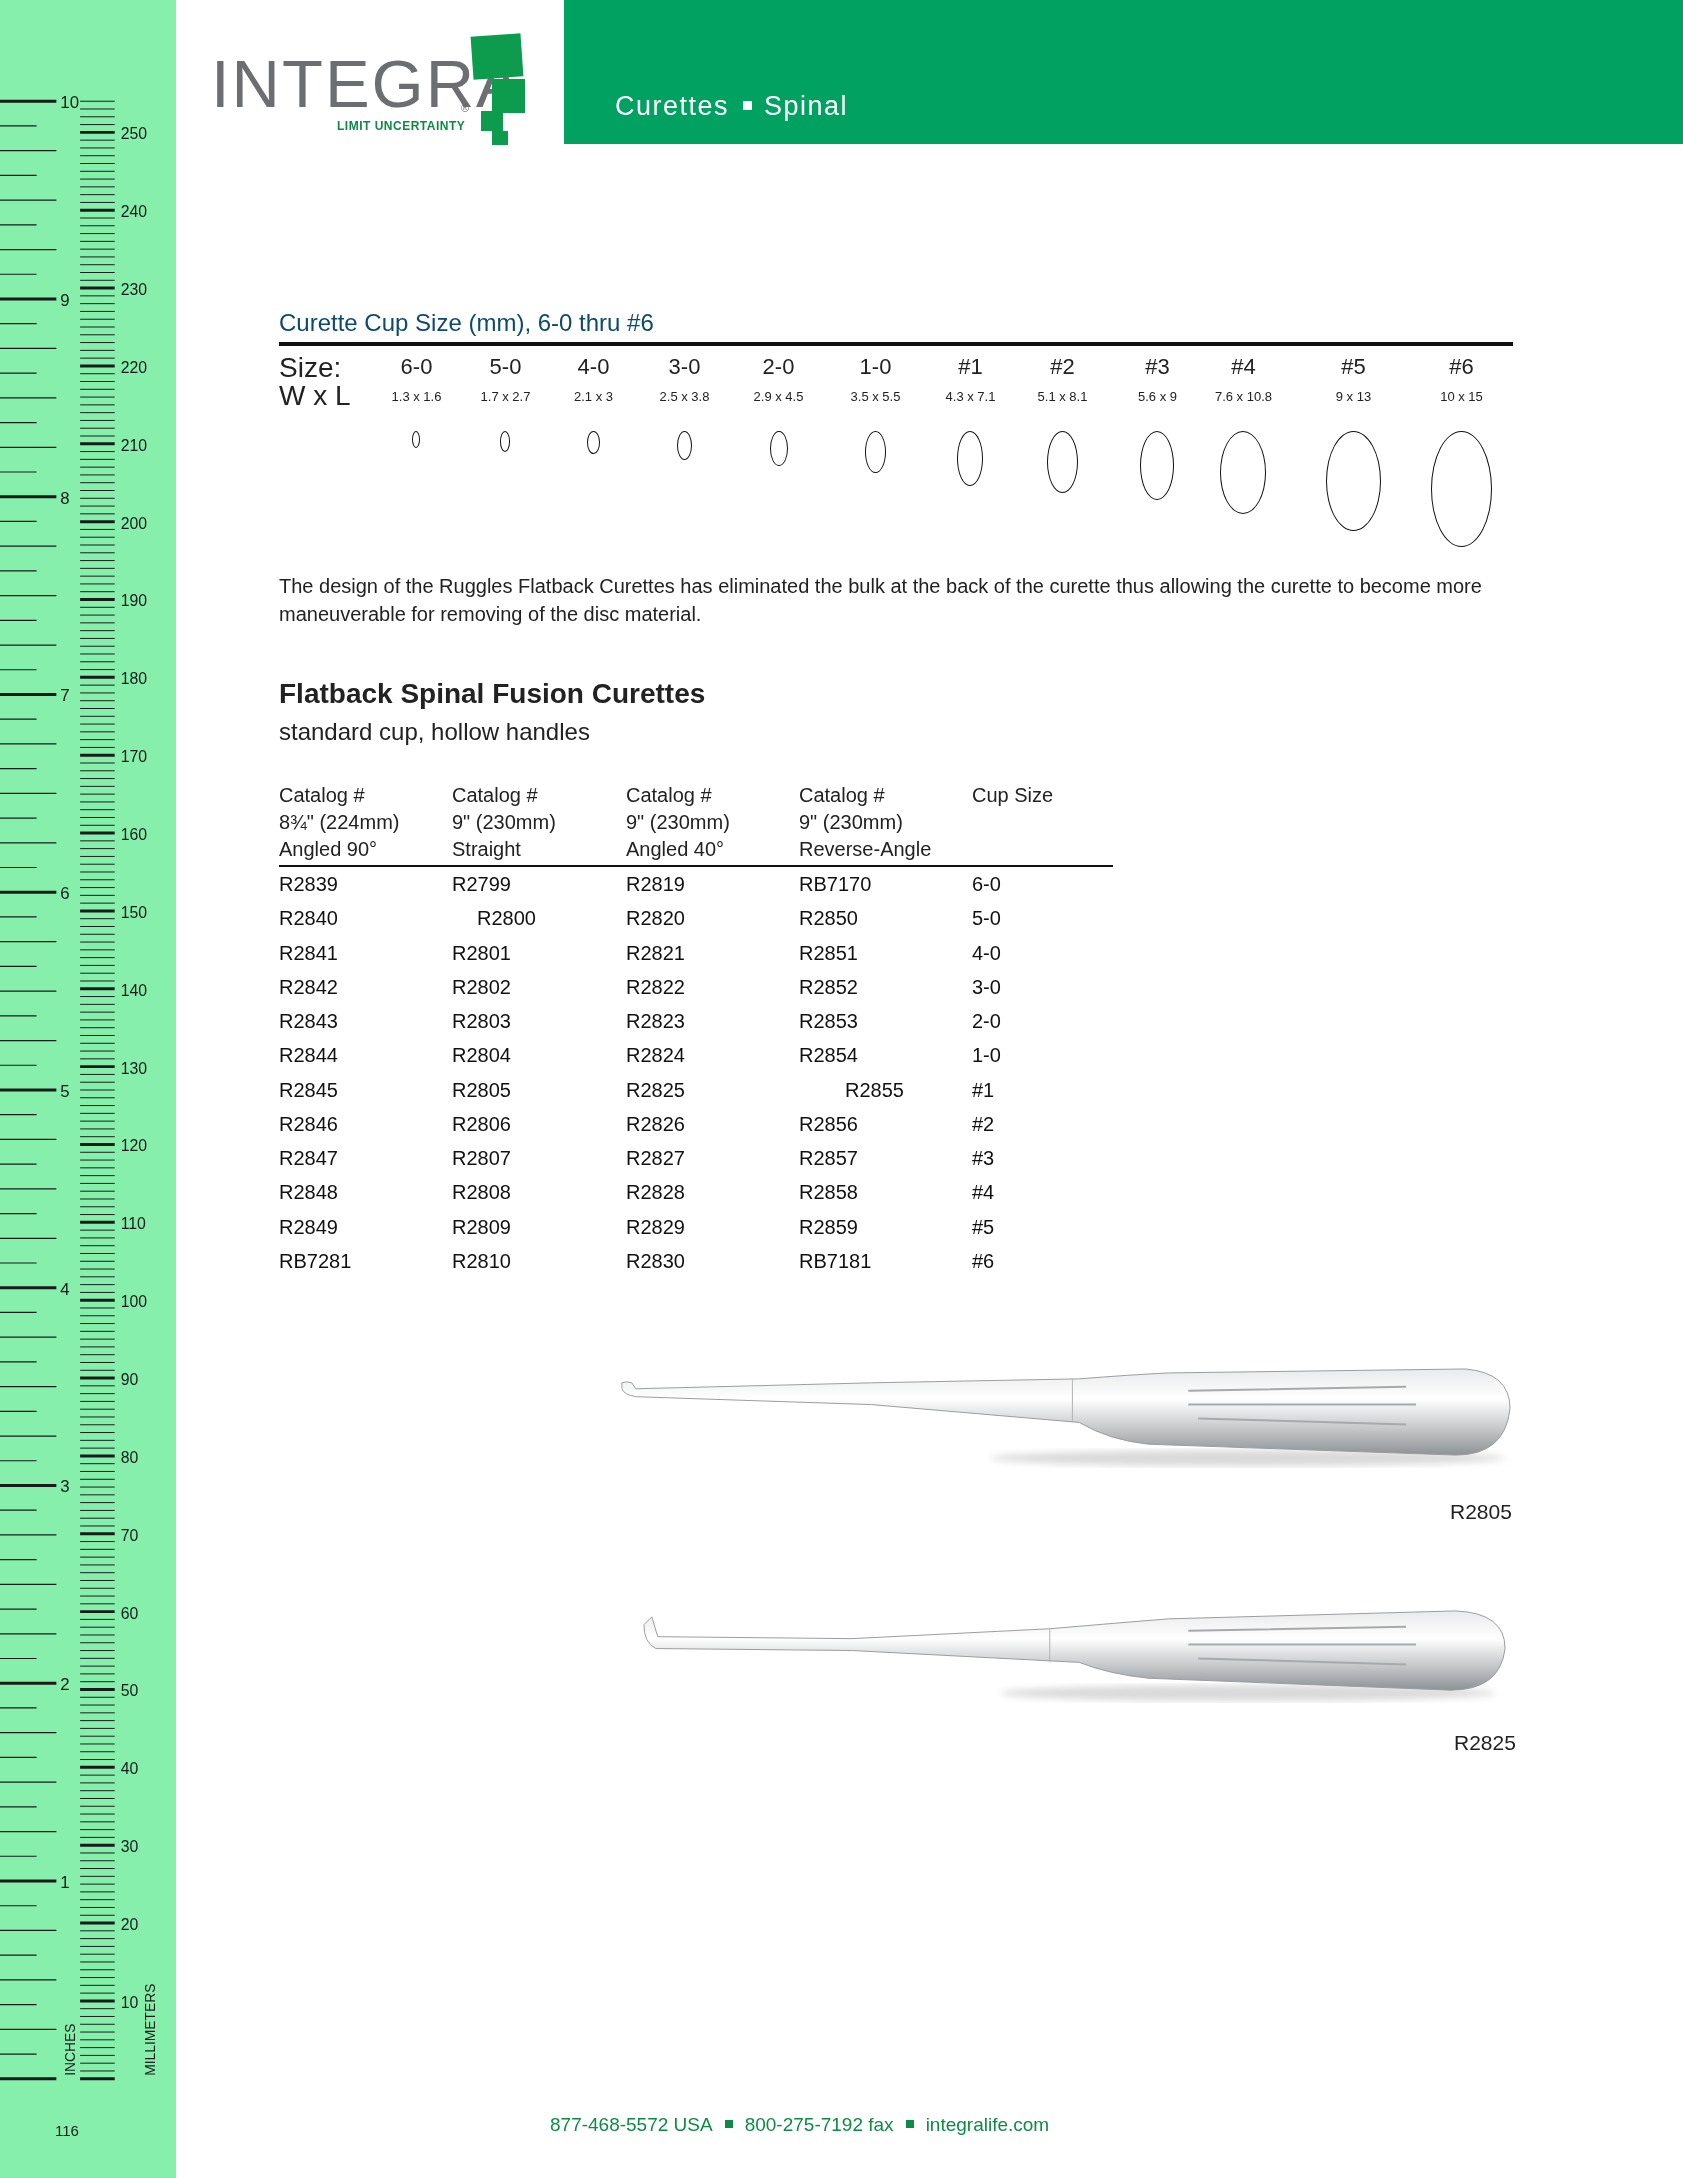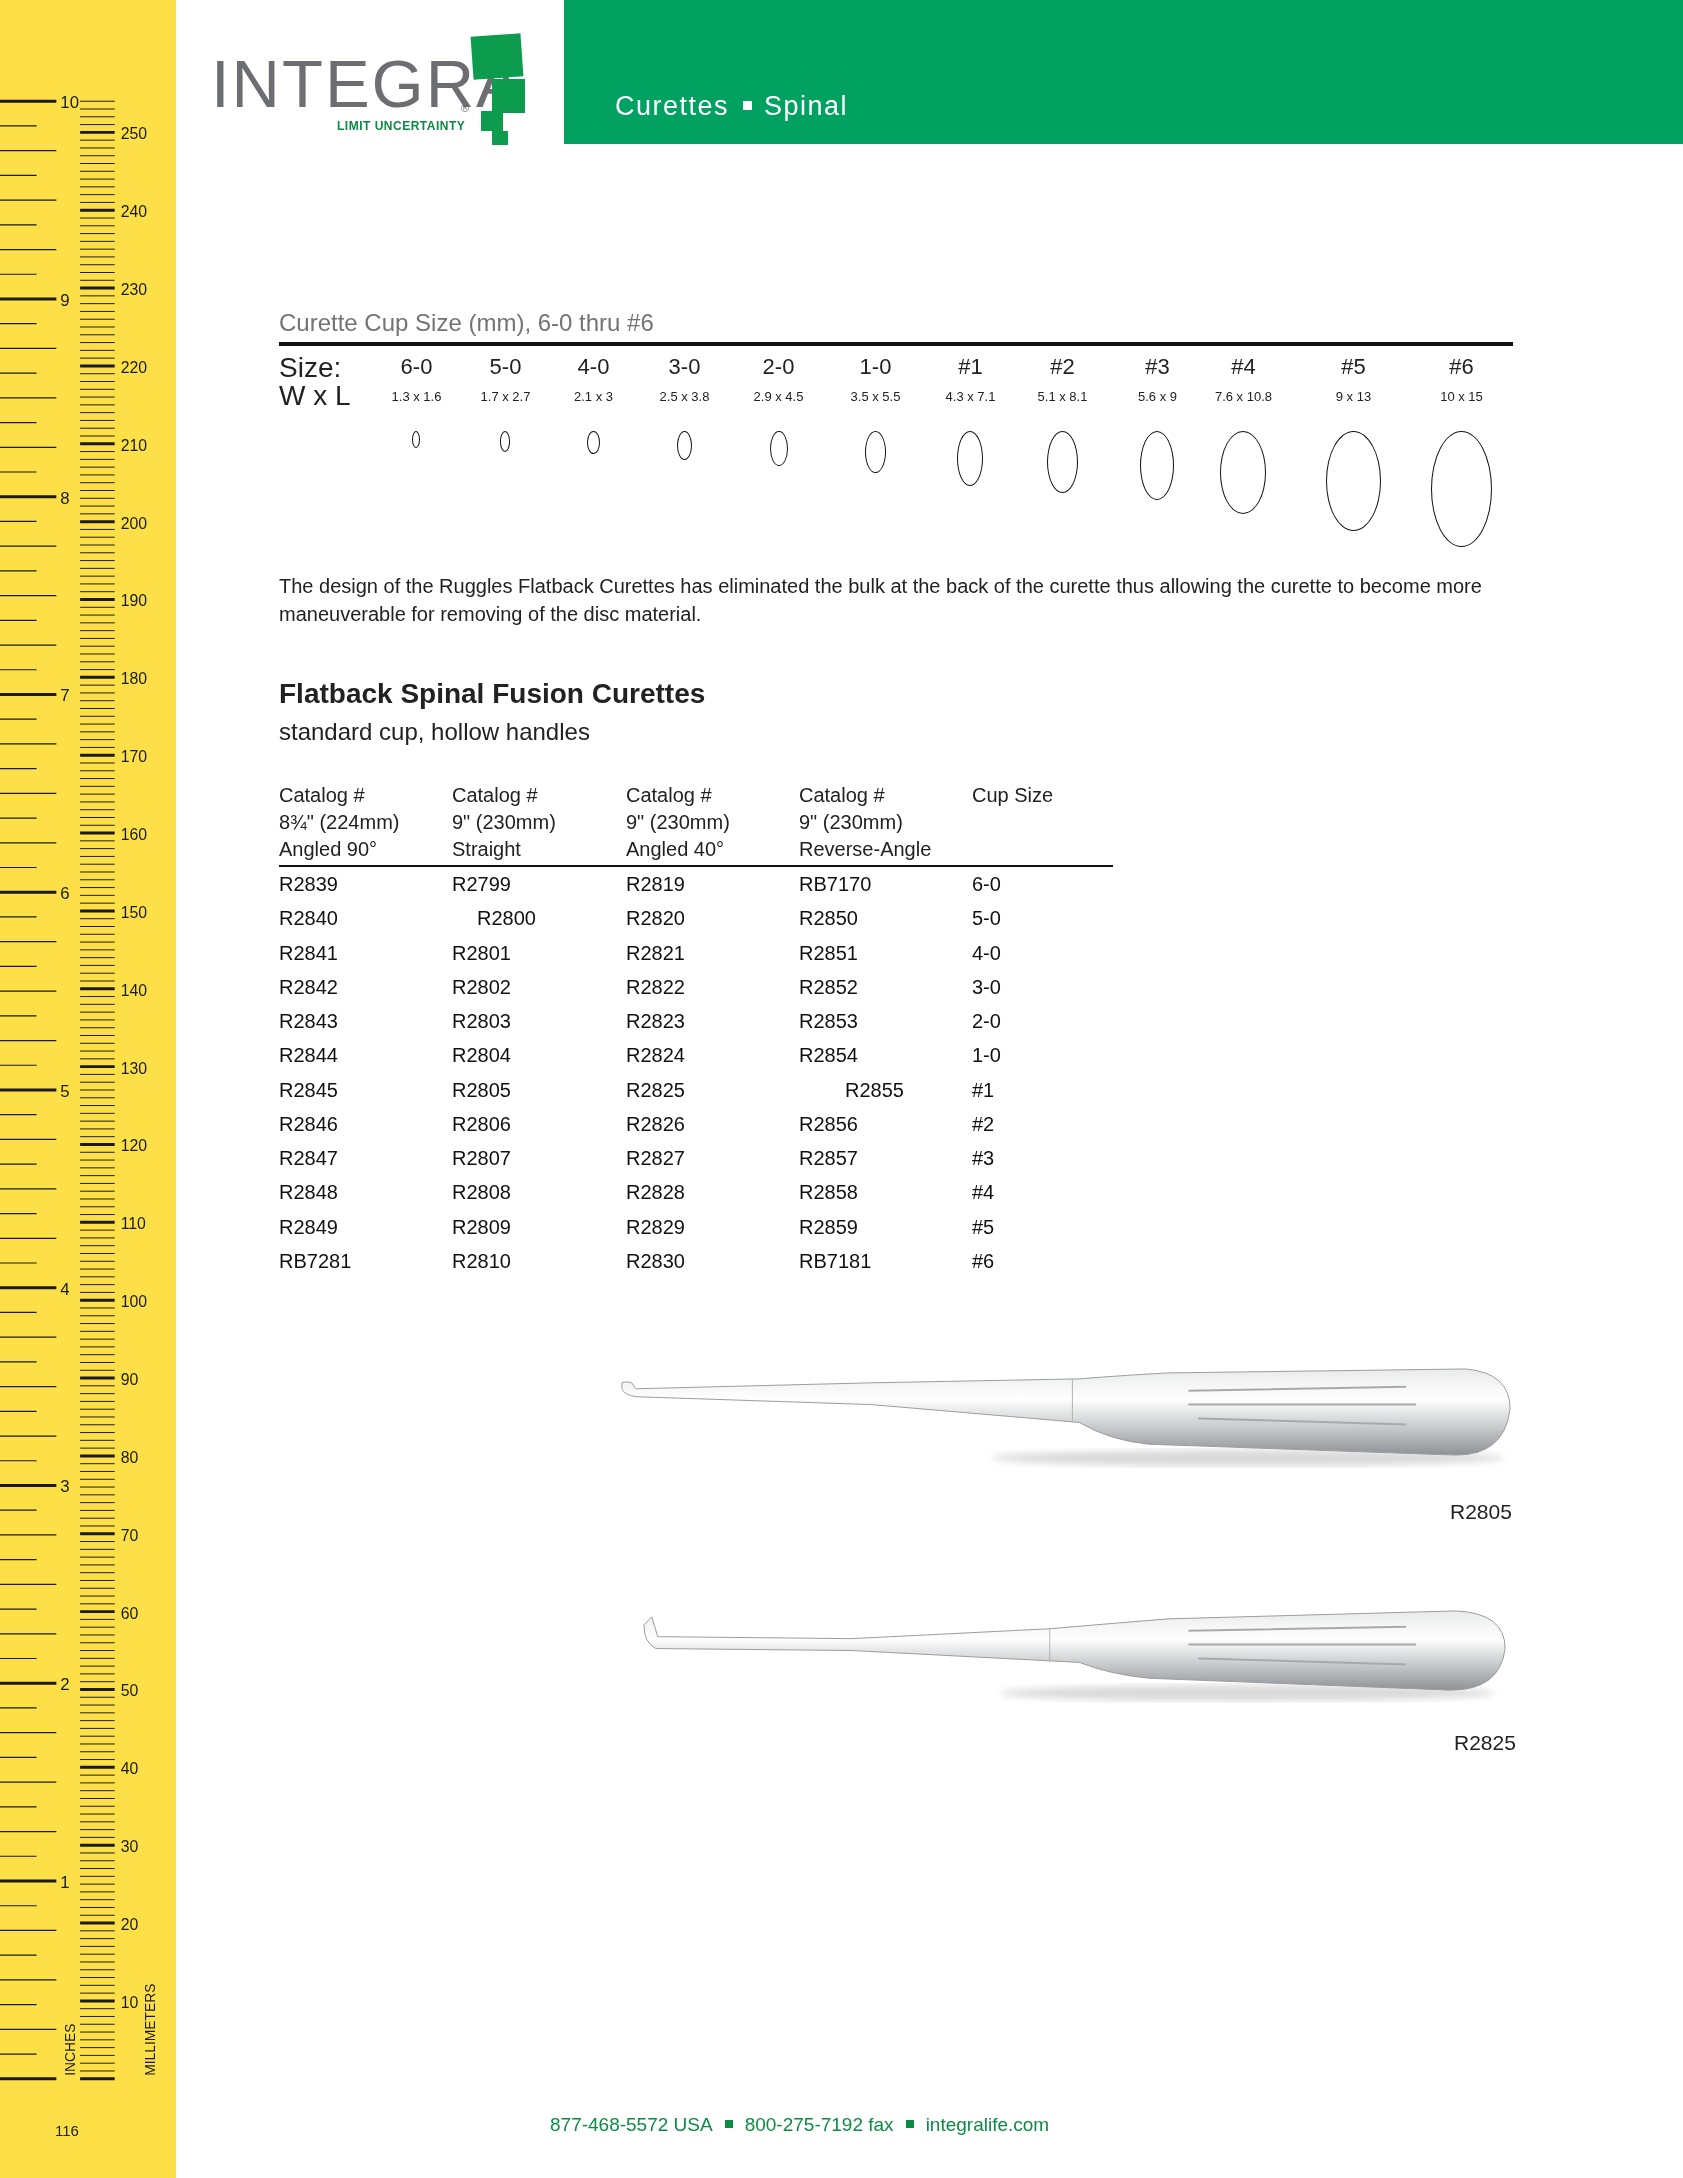--- a/index.html
+++ b/index.html
@@ -1,35 +1,35 @@
 <!DOCTYPE html>
 <html><head>
 <meta charset="utf-8">
 <style>
   html, body { margin:0; padding:0; }
   body { width:1683px; height:2178px; position:relative; background:#ffffff; overflow:hidden;
          font-family:"Liberation Sans", sans-serif; color:#1a1a1a; }
   .abs { position:absolute; }
 
   
-  #ruler { position:absolute; left:0; top:0; width:176px; height:2178px; background:#fde047; }
+  #ruler { position:absolute; left:0; top:0; width:176px; height:2178px; background:#86efac; }
   #ruler svg { position:absolute; left:0; top:0; }
   .page-num { position:absolute; left:55px; top:2122px; font-size:15px; color:#222; }
 
   
   #header-bar { position:absolute; left:564px; top:0; width:1119px; height:144px; background:#00a161; }
   #header-bar .crumbs { position:absolute; left:51px; top:91px; color:#fff; font-size:27px; letter-spacing:1.5px; }
   #header-bar .sep { display:inline-block; width:9px; height:9px; background:#fff; margin:0 12px 4px 14px; vertical-align:middle; }
 
   .logo-word { position:absolute; left:211px; top:50px; font-size:67px; color:#6d6e71; letter-spacing:2px; line-height:1; font-family:"Liberation Sans", sans-serif; }
   .logo-tag { position:absolute; left:337px; top:119px; font-size:12px; font-weight:bold; color:#0d8b45; letter-spacing:0.5px; }
   .logo-sq { position:absolute; background:#0d9b4e; }
 
   
-  .cup-title { position:absolute; left:279px; top:309px; font-size:24px; color:#737373; }
+  .cup-title { position:absolute; left:279px; top:309px; font-size:24px; color:#0c4a6e; }
   .cup-rule { position:absolute; left:279px; top:342px; width:1234px; height:4px; background:#111; }
   .cup-label { position:absolute; left:279px; font-size:28px; color:#222; }
   .cup-col { position:absolute; width:109px; margin-left:-54px; text-align:center; }
   .cup-size { font-size:22px; color:#222; position:absolute; top:354px; width:109px; text-align:center; }
   .cup-dim { font-size:13px; color:#222; position:absolute; top:389px; width:109px; text-align:center; }
   .cup-oval { position:absolute; border:1.5px solid #111; border-radius:50%; box-sizing:border-box; }
 
   .desc { position:absolute; left:279px; top:572px; width:1247px; font-size:20px; line-height:28px; color:#222; }
 
   .sec-title { position:absolute; left:279px; top:678px; font-size:28px; font-weight:bold; color:#222; }

